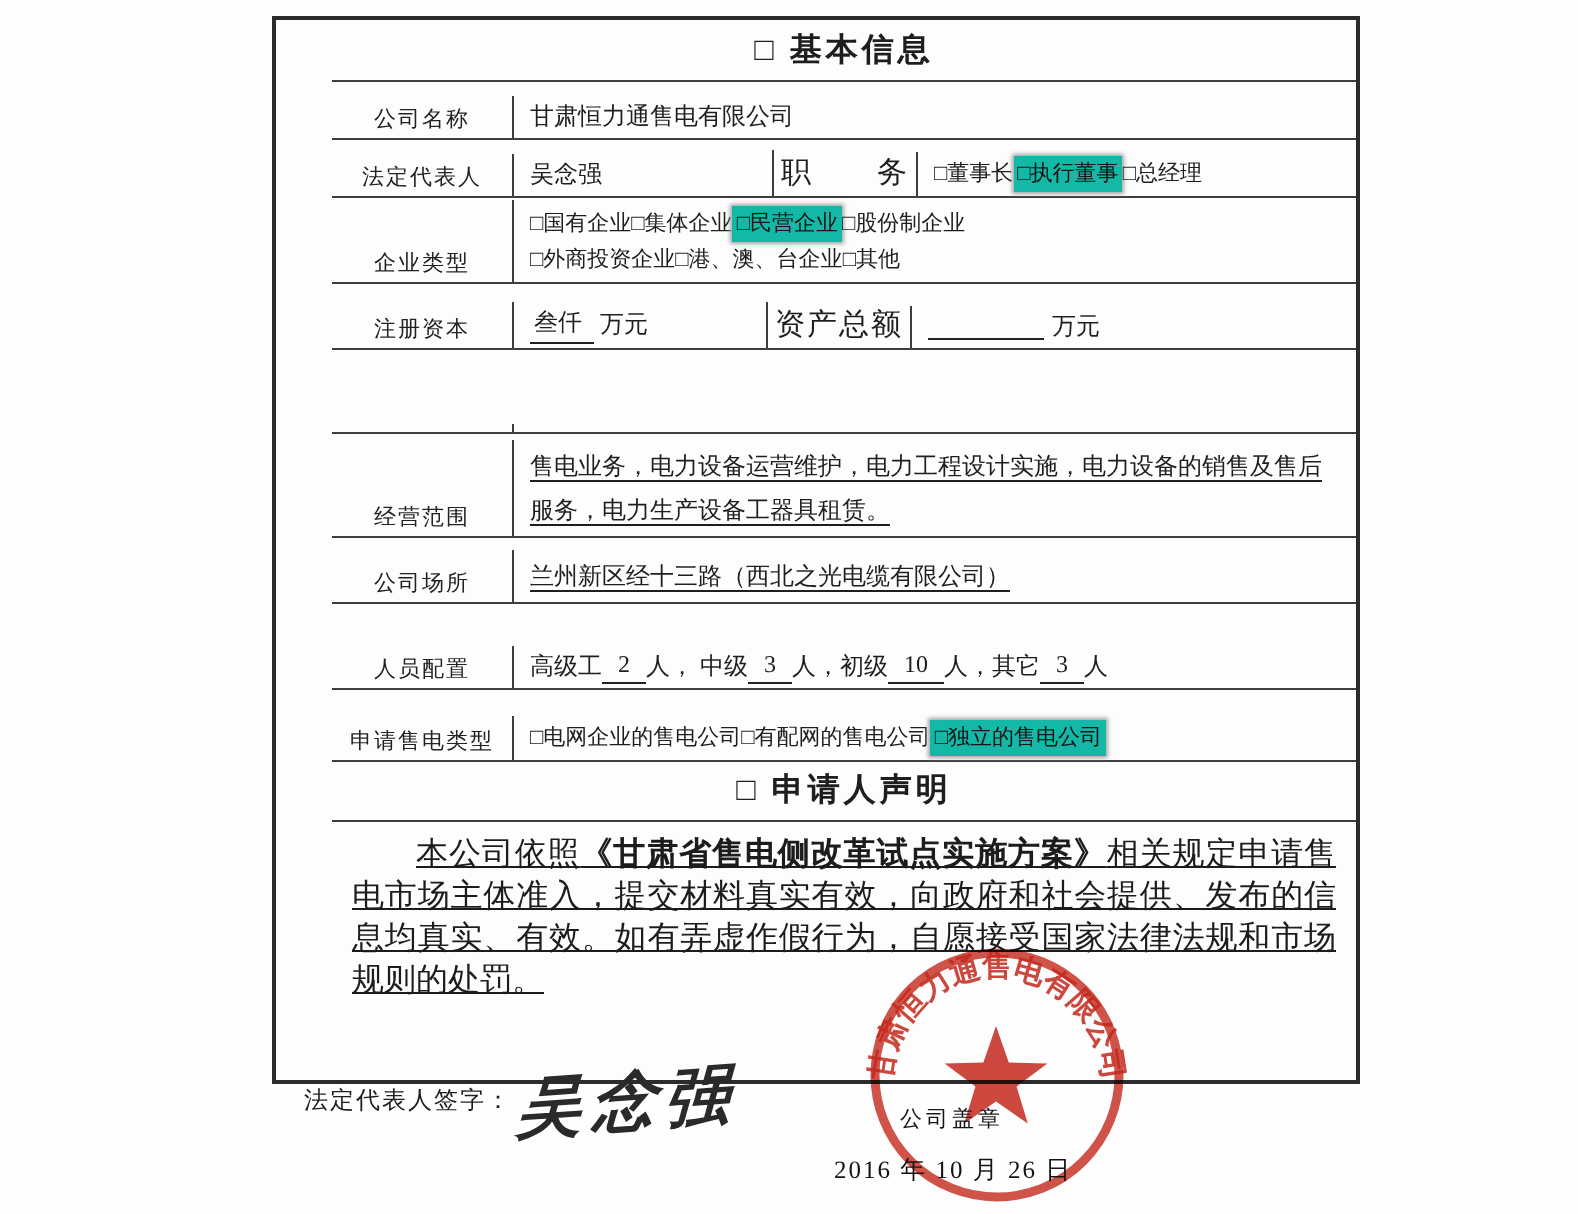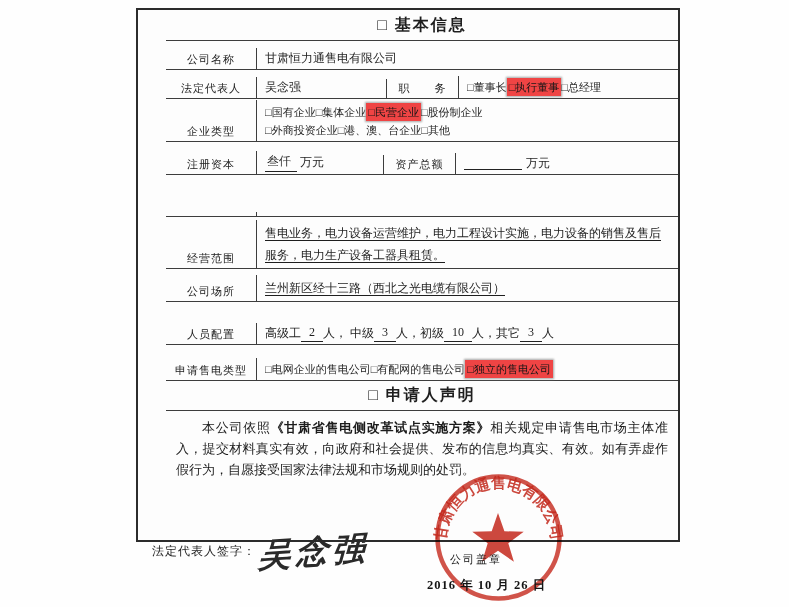--- a/index.html
+++ b/index.html
@@ -8,37 +8,37 @@
   .page { position:relative; width:789px; height:607px; background:#fefefe; }
 
   .form { position:absolute; left:136px; top:8px; width:544px; border:2px solid #2c2c2c; background:#fdfdfd;padding-left:28px; }
   .row { display:flex; border-top:1px solid #3d3d3d; align-items:flex-end; }
   .row:first-child { border-top:none; }
   .cell { border-left:1px solid #3d3d3d; display:flex; align-items:center; padding:2px 8px; min-width:0; }
   .cell:first-child { border-left:none; }
   .label { width:90px; flex:0 0 90px; justify-content:center; text-align:center; font-size:11px; letter-spacing:1px; padding:2px 2px; color:#222; }
   .label.small { font-size:10px; letter-spacing:0; }
   .value { flex:1; font-size:12px; }
-  .sub-label { flex:0 0 72px; justify-content:center; font-size:11px; letter-spacing:1px; padding:2px 2px; }
+  .sub-label { flex:0 0 72px; justify-content:center; font-size:15px; letter-spacing:1px; padding:2px 2px; }
   .section-row { justify-content:center; align-items:center; display:flex; }
   .section-title { width:100%; text-align:center; font-weight:bold; font-size:16px; letter-spacing:2px; padding:4px 0; }
   .opts { display:flex; flex-wrap:wrap; gap:2px 0; font-size:11px; line-height:18px; align-content:center; }
   .opt { white-space:nowrap; }
-  .hl { background:#ef4444; color:#161616; padding:0 2px; box-shadow:0 0 2px 1px #a5a5a5; }
+  .hl { background:#14b8a6; color:#161616; padding:0 2px; box-shadow:0 0 2px 1px #a5a5a5; }
   .u { border-bottom:1px solid #222; padding:0 6px 1px 2px; }
   .ul-text { text-decoration:underline; text-underline-offset:3px; line-height:22px; }
   .blank { display:inline-block; width:58px; border-bottom:1px solid #222; height:13px; margin-right:4px; }
   .num { border-bottom:1px solid #222; padding:0 8px 1px 8px; }
   .decl-body { position:relative; height:130px; display:block; padding:6px 10px 0 10px; }
-  .decl-text { font-size:13px; line-height:21px; text-align:justify; text-indent:2em; color:#1c1c1c; }
+  .decl-text { font-size:16px; line-height:21px; text-align:justify; text-indent:2em; color:#1c1c1c;text-decoration:underline; }
   .sig { position:absolute; left:152px; top:536px; font-size:12px; letter-spacing:1px; white-space:nowrap; }
   .sig-name { display:inline-block; font-size:33px; font-style:italic; font-weight:bold; color:#2a2a2a; transform:rotate(-4deg) skewX(-6deg); margin-left:2px; letter-spacing:4px; line-height:1; vertical-align:-8px; }
   .stamp { position:absolute; left:432px; top:471px; width:133px; height:133px; mix-blend-mode:multiply; pointer-events:none; }
   .stamp-caption { position:absolute; left:450px; top:552px; font-size:11px; letter-spacing:2px; color:#161616; }
-  .stamp-date { position:absolute; left:427px; top:577px; font-size:12.5px; font-weight:bold; color:#141414; letter-spacing:1px;text-align:right; }
+  .stamp-date { position:absolute; left:417px; top:577px; font-size:12.5px; font-weight:normal; color:#141414; letter-spacing:1px;text-align:right; }
   .phone-label { flex:0 0 74px; }
 </style>
 </head>
 <body>
 
 <div class="page">
 
   <div class="form">
 
     <div class="row section-row" style="height:30px">

